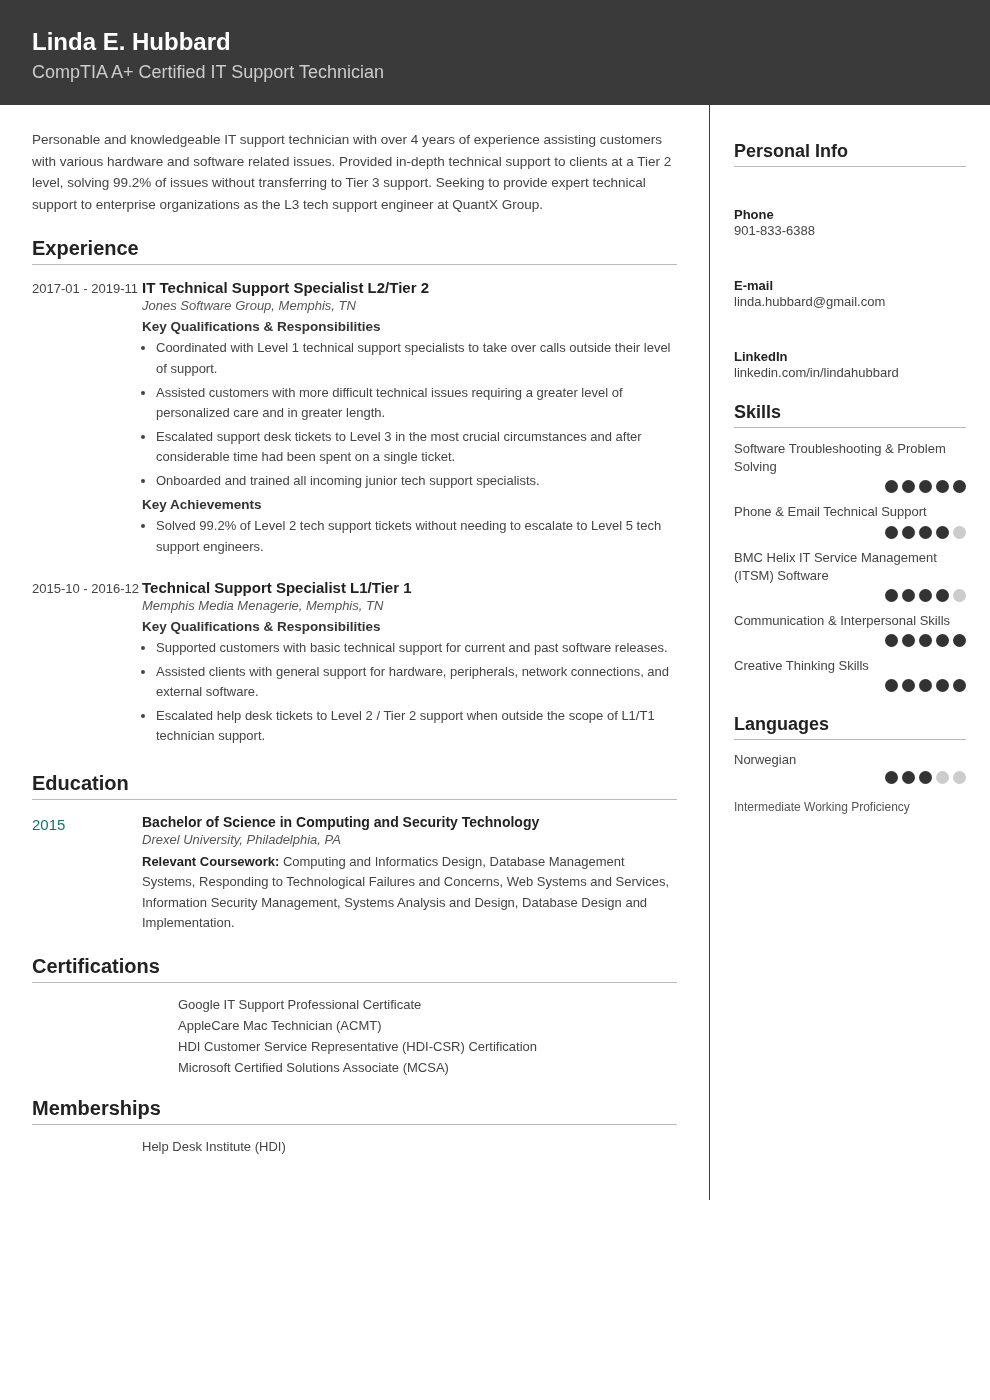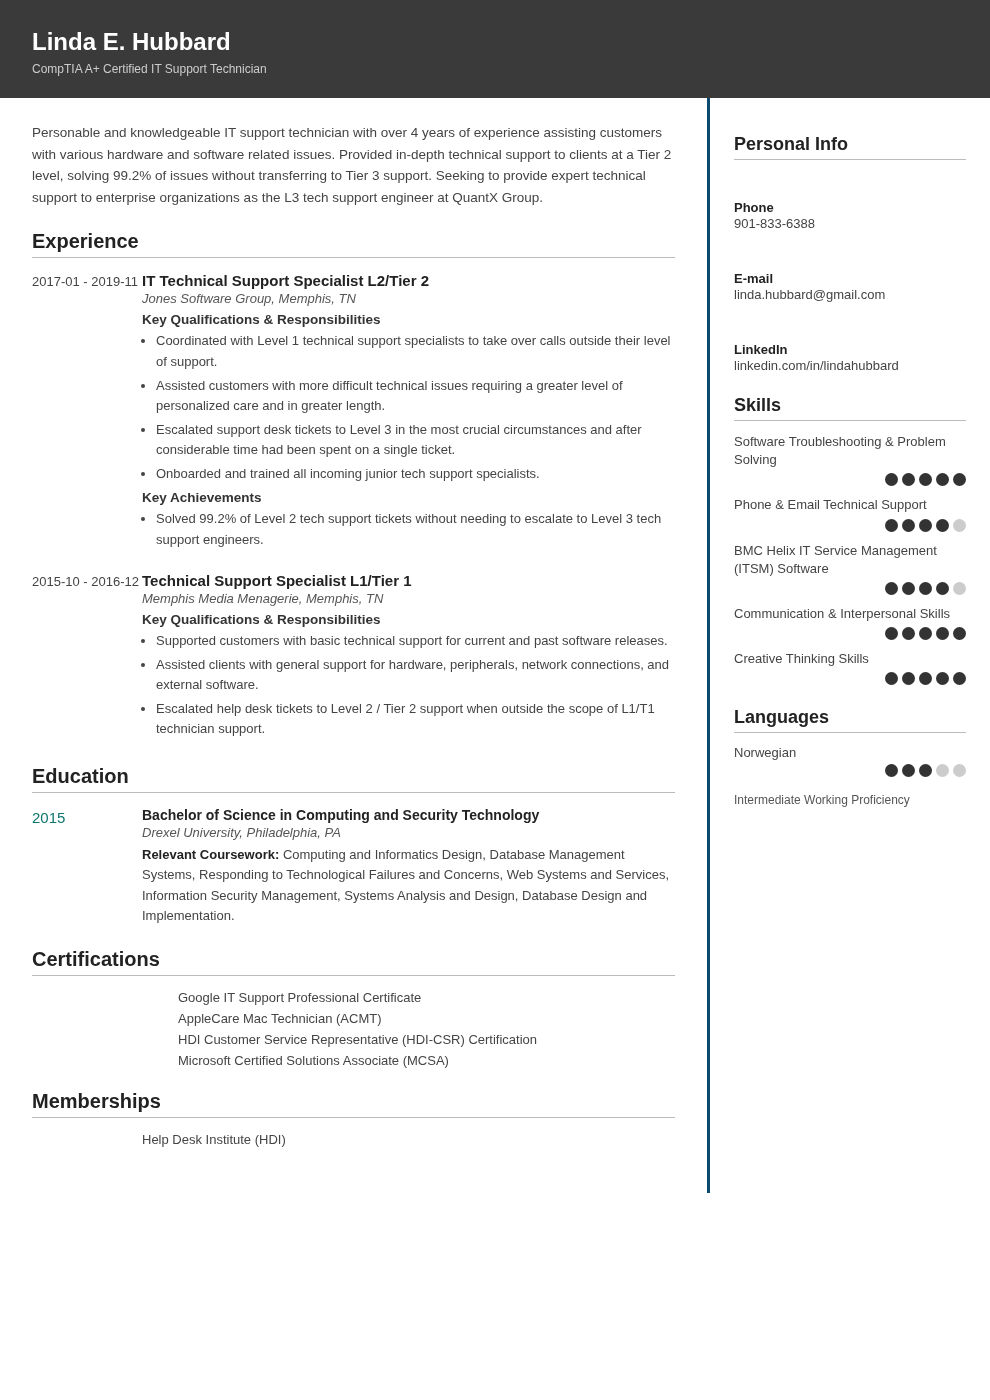--- a/index.html
+++ b/index.html
@@ -17,36 +17,36 @@
       background: #3a3a3a;
       color: #fff;
       padding: 28px 32px 22px 32px;
     }
     .header-name {
       font-size: 24px;
       font-weight: bold;
       margin-bottom: 6px;
     }
     .header-title {
-      font-size: 12px;
+      font-size: 18px;
       font-weight: normal;
       color: #ccc;
     }
 
     
     .content {
       display: flex;
       width: 100%;
     }
 
     
     .main {
       flex: 1;
       padding: 24px 32px 24px 32px;
-      border-right: 3px solid #0c4a6e;
+      border-right: 1px solid #0c4a6e;
     }
 
     
     .sidebar {
       width: 280px;
       padding: 36px 24px 24px 24px;
       background: #fff;
     }
 
     
@@ -285,21 +285,21 @@
       <div class="exp-sub-title">Key Qualifications &amp; Responsibilities</div>
       <ul class="exp-bullets">
                 <li>Coordinated with Level 1 technical support specialists to take over calls outside their level of support.</li>
                 <li>Assisted customers with more difficult technical issues requiring a greater level of personalized care and in greater length.</li>
                 <li>Escalated support desk tickets to Level 3 in the most crucial circumstances and after considerable time had been spent on a single ticket.</li>
                 <li>Onboarded and trained all incoming junior tech support specialists.</li>
               </ul>
 
     <div class="exp-sub-title">Key Achievements</div>
     <ul class="exp-bullets">
-                <li>Solved 99.2% of Level 2 tech support tickets without needing to escalate to Level 3 tech support engineers.</li>
+                <li>Solved 99.2% of Level 2 tech support tickets without needing to escalate to Level 5 tech support engineers.</li>
               </ul>
 
     </div>
   </div>
           <div class="exp-item">
     <div class="exp-dates">2015-10 - 2016-12</div>
     <div class="exp-body">
       <div class="exp-job-title">Technical Support Specialist L1/Tier 1</div>
       <div class="exp-company">Memphis Media Menagerie, Memphis, TN</div>
       <div class="exp-sub-title">Key Qualifications &amp; Responsibilities</div>

